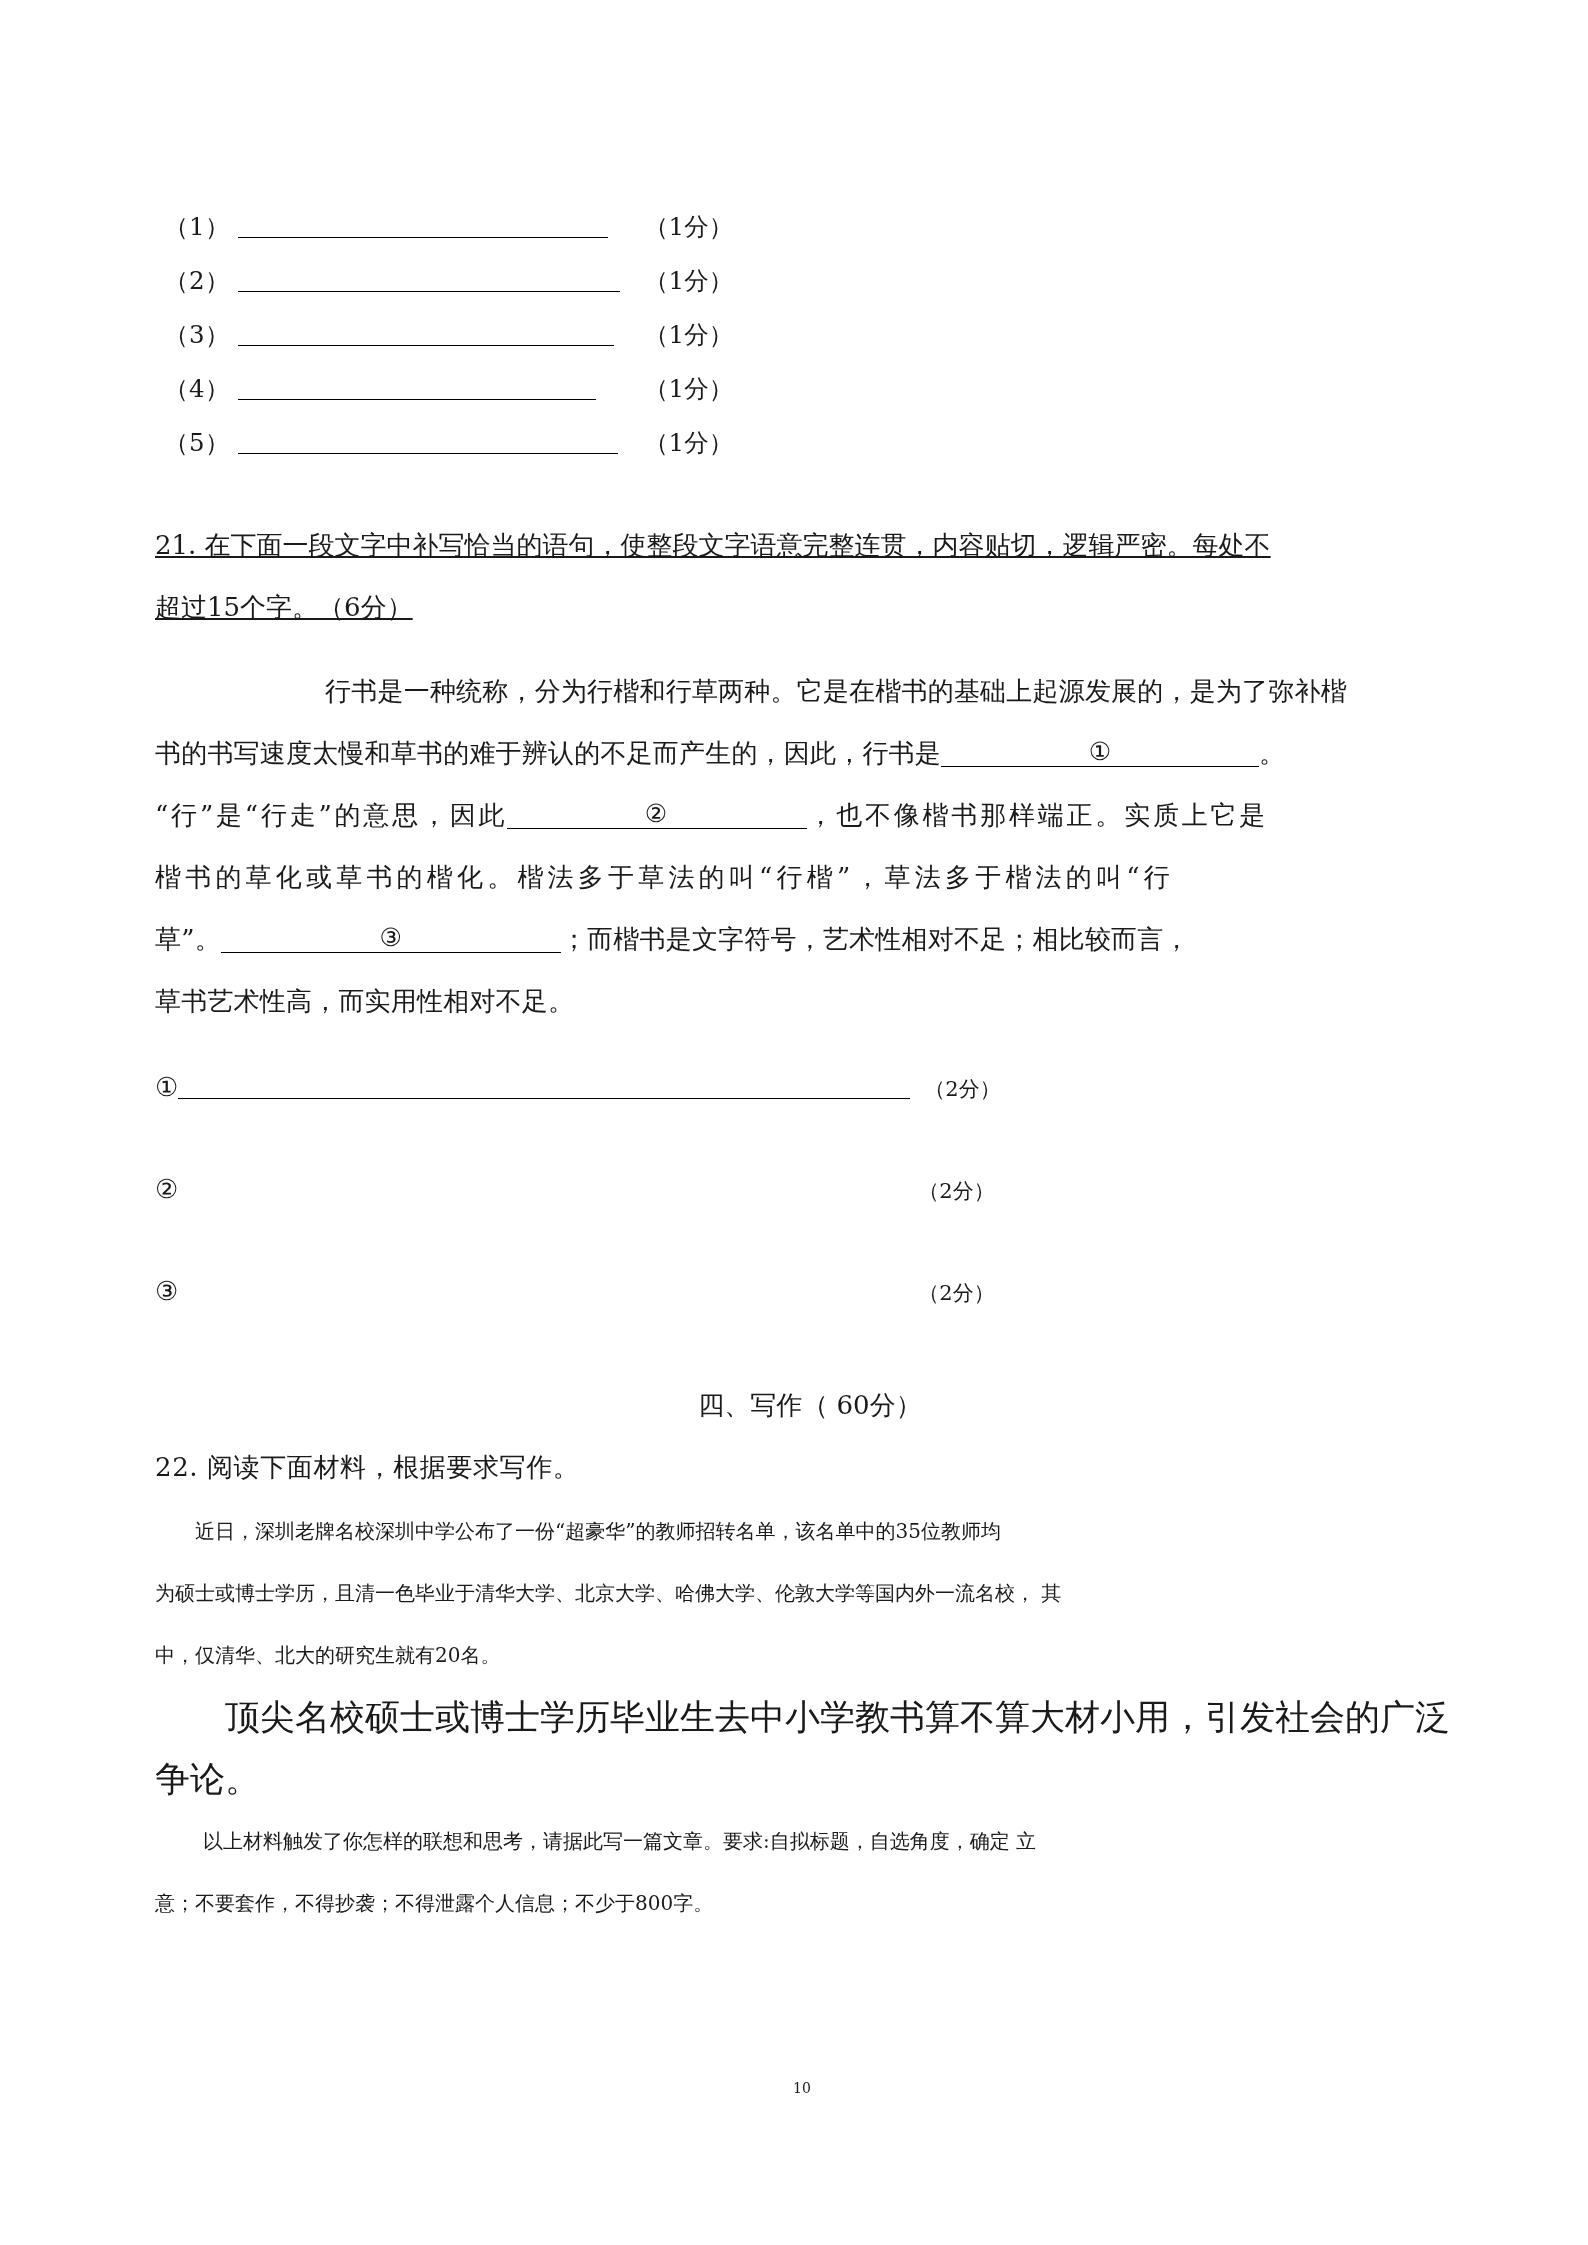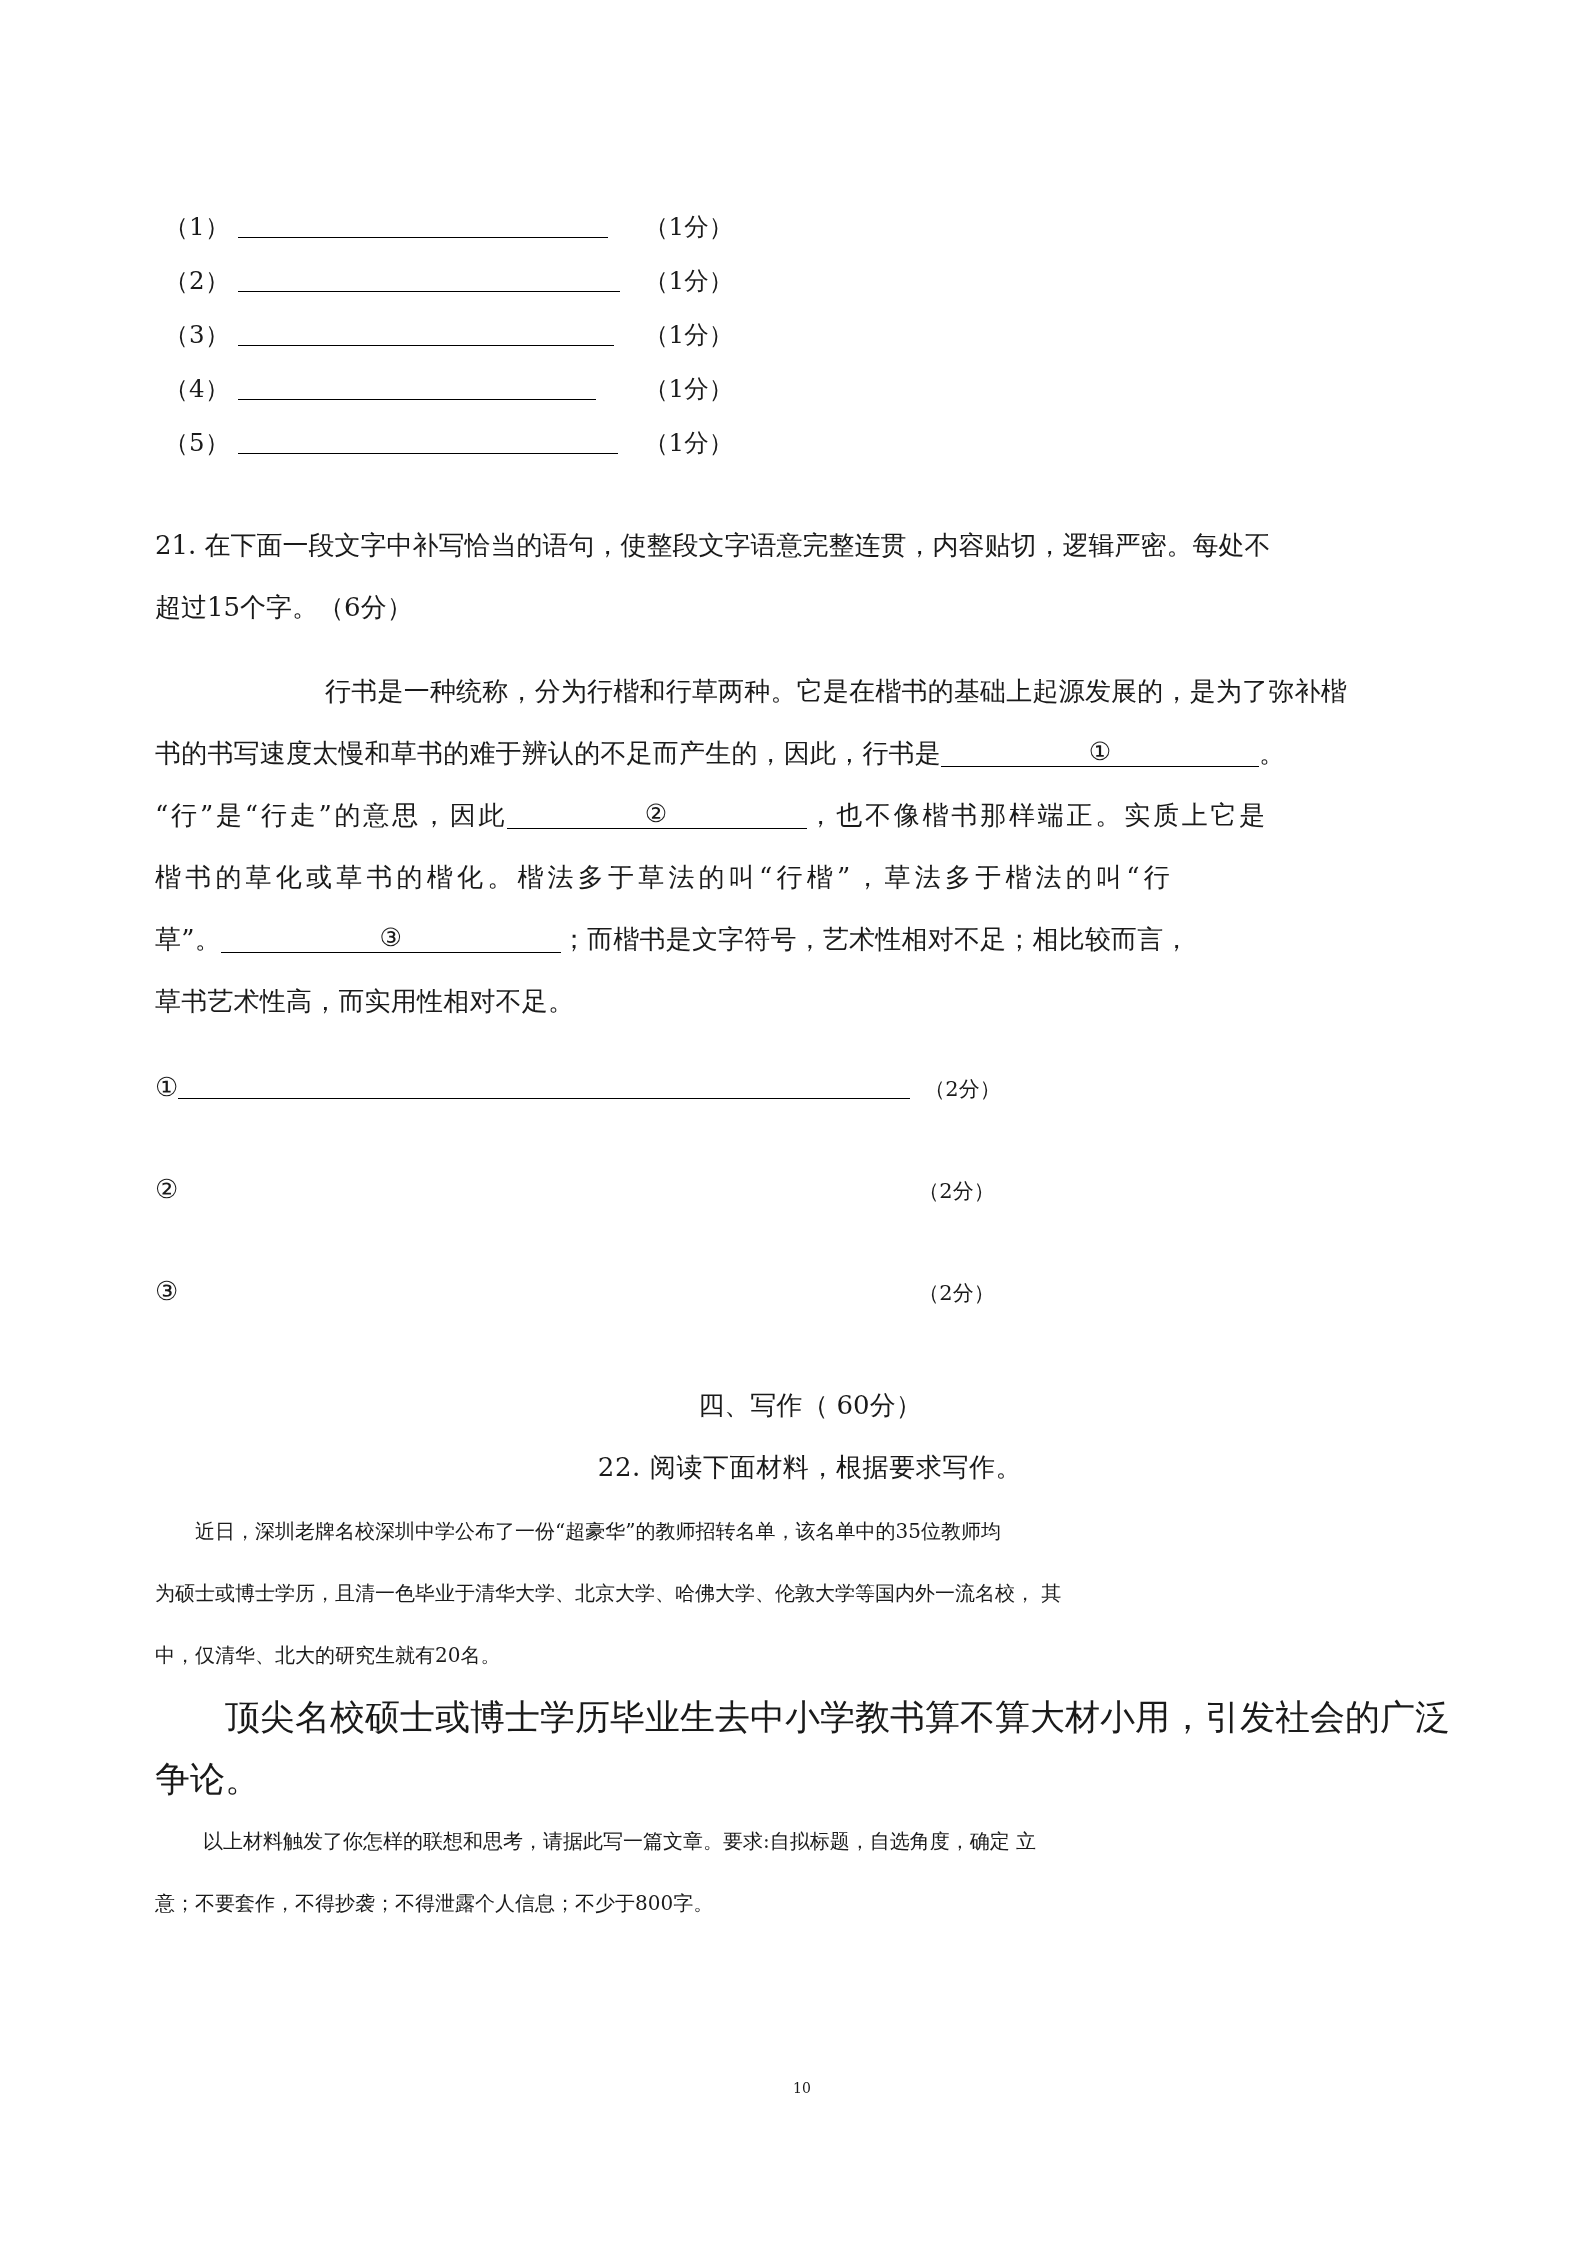--- a/index.html
+++ b/index.html
@@ -67,26 +67,26 @@
   .r2 .blank-score { padding-left: 24px; }
   .r3 .blank-score { padding-left: 30px; }
   .r4 .blank-score { padding-left: 48px; }
   .r5 .blank-score { padding-left: 26px; }
 
   
   .q-block {
     font-size: 26px;
     line-height: 62px;
     letter-spacing: 0.6px;
-    text-align: center;
   }
   .q-head {
     margin-top: 54px;
     font-size: 26px;
     line-height: 62px;
+    text-decoration: underline;
   }
   .para {
     font-size: 35px;
     line-height: 62px;
     text-indent: 2em;
   }
   .para-noindent {
     font-size: 20px;
     line-height: 62px;
   }

